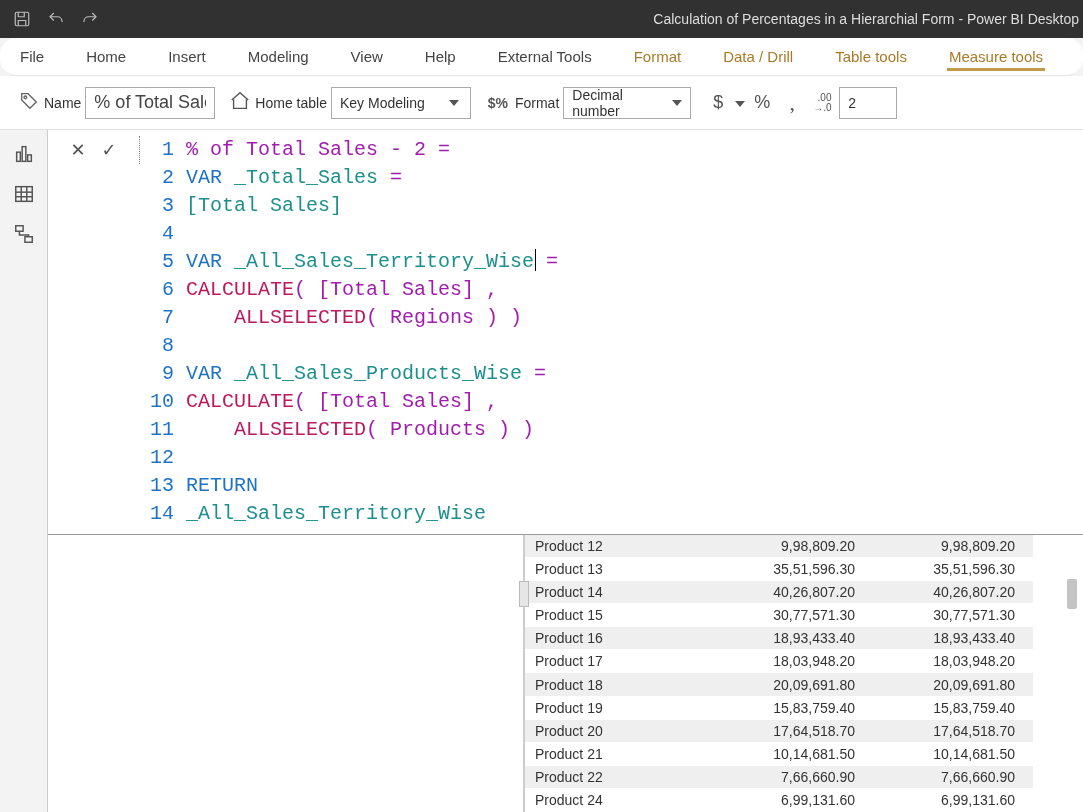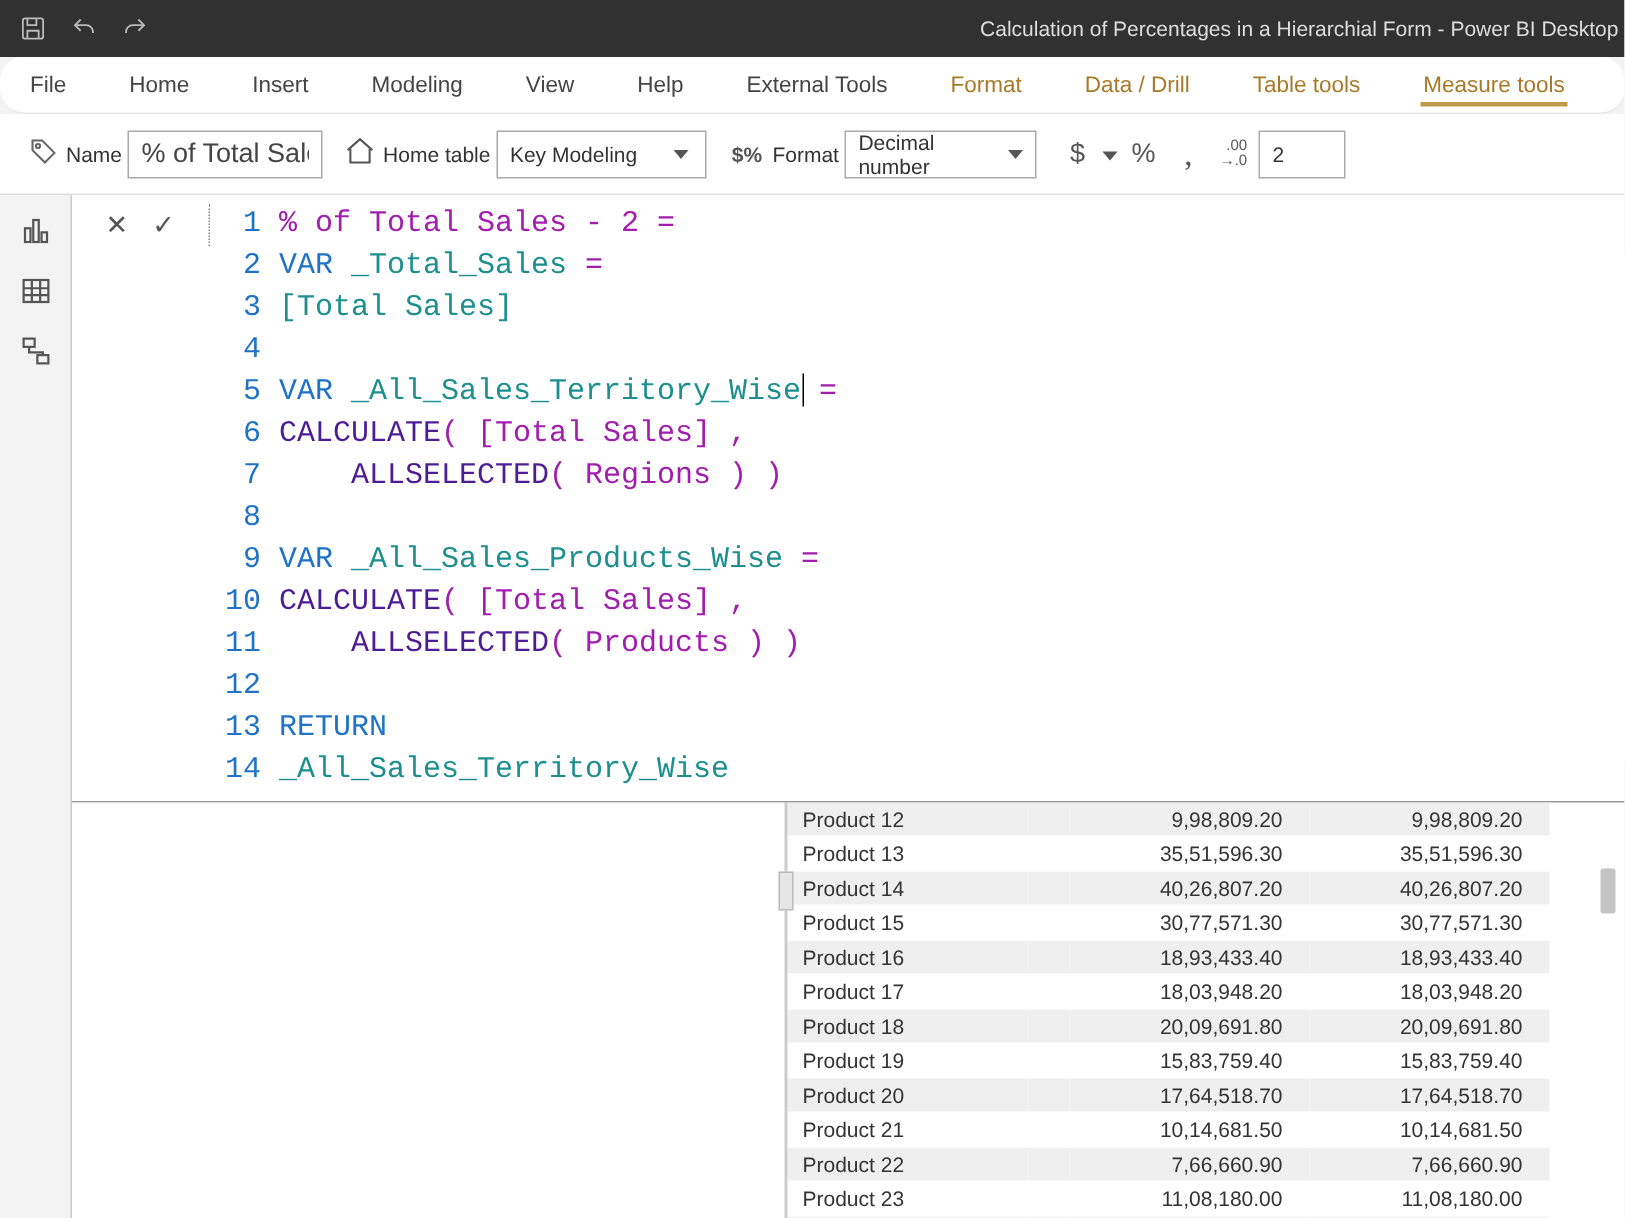--- a/index.html
+++ b/index.html
@@ -117,21 +117,21 @@
     font-family: Consolas, "Courier New", monospace;
     font-size: 20px;
     line-height: 28px;
     padding: 6px 0 6px 0;
     overflow:hidden;
   }
   .code-line { display:flex; }
   .lineno { width:46px; text-align:right; padding-right:12px; color:#1e73c7; user-select:none;}
   .code { white-space:pre; }
   .t-kw { color:#1e73c7; }
-  .t-fn { color:#4c1d95; }
+  .t-fn { color:#be185d; }
   .t-var { color:#1d8f8f; }
   .t-txt { color:#a21caf; }
 
   .caret-span {
     position: relative;
     display:inline-block;
   }
   .caret-span::after {
     content:"";
     position:absolute;
@@ -424,26 +424,20 @@
               <td class="col-num">10,14,681.50</td>
               <td class="col-num2">10,14,681.50</td>
             </tr>
           <tr>
               <td class="col-prod">Product 22</td>
               <td class="v-sep"></td>
               <td class="col-num">7,66,660.90</td>
               <td class="col-num2">7,66,660.90</td>
             </tr>
           <tr>
-              <td class="col-prod">Product 23</td>
-              <td class="v-sep"></td>
-              <td class="col-num">11,08,180.00</td>
-              <td class="col-num2">11,08,180.00</td>
-            </tr>
-          <tr>
               <td class="col-prod">Product 24</td>
               <td class="v-sep"></td>
               <td class="col-num">6,99,131.60</td>
               <td class="col-num2">6,99,131.60</td>
             </tr>
         </tbody>
       </table>
       <div class="right-scroll">
           <div class="thumb"></div>
         </div>

